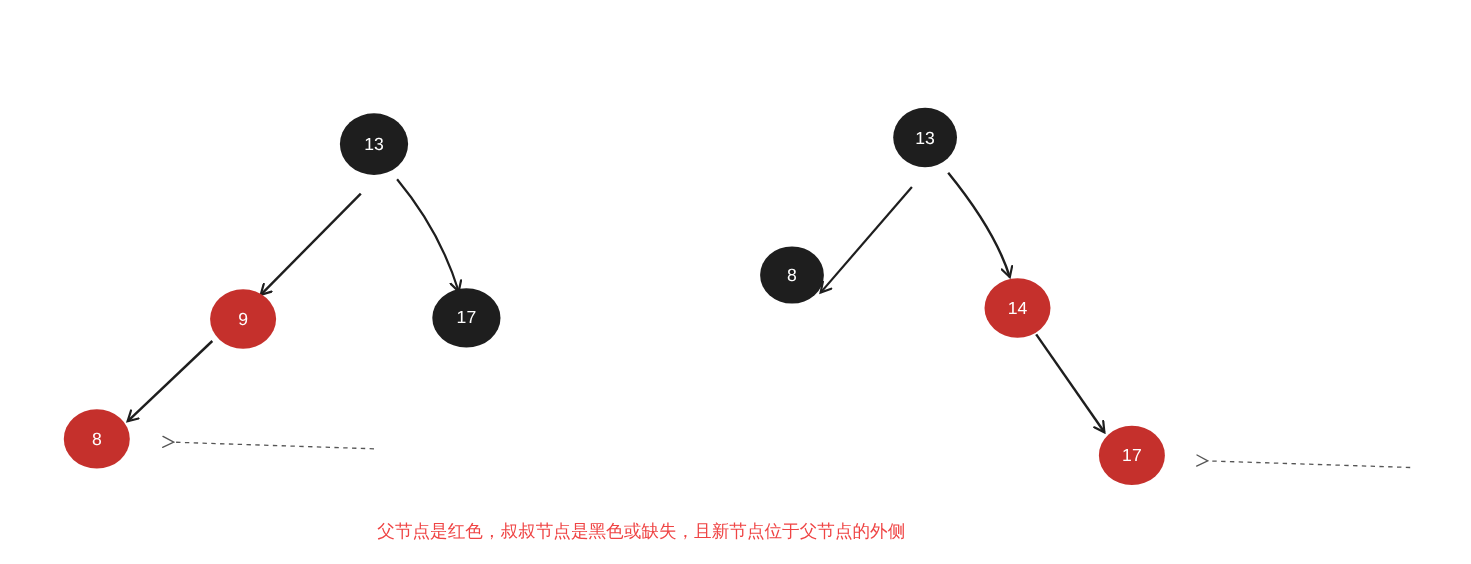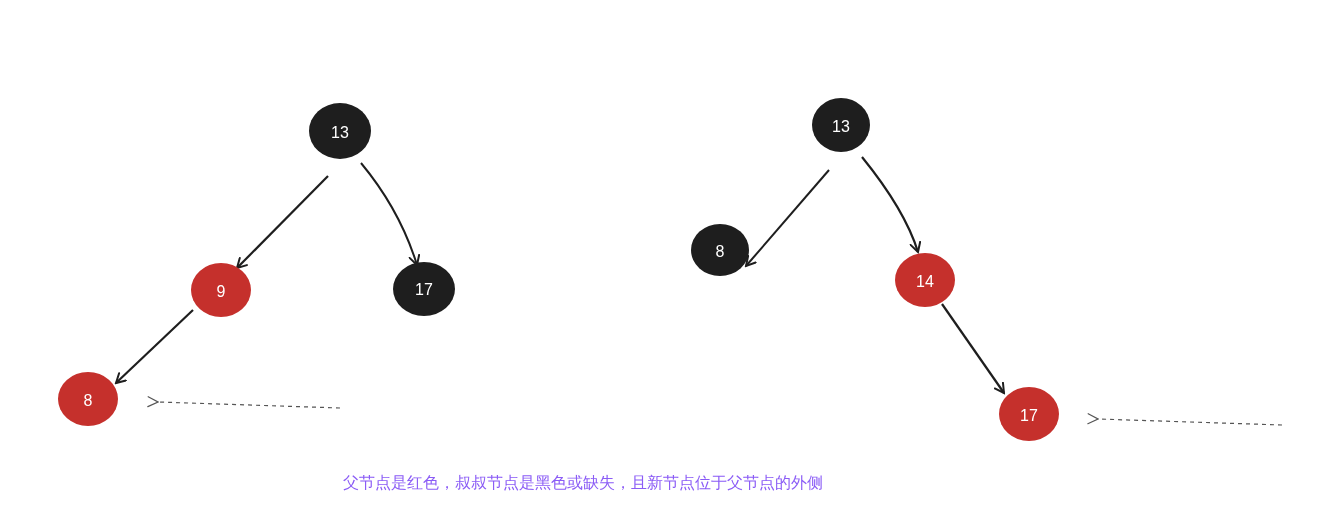--- a/index.html
+++ b/index.html
@@ -1,19 +1,19 @@
 <!DOCTYPE html>
 <html><head>
 <meta charset="utf-8">
 <style>
   html, body { margin: 0; padding: 0; background: #ffffff; }
   body { width: 1337px; height: 513px; position: relative; overflow: hidden; font-family: "Liberation Sans", sans-serif; }
   #canvas { position: absolute; left: 0; top: 0; }
   .node-label { font-family: "Liberation Sans", sans-serif; font-size: 16px; fill: #ffffff; text-anchor: middle; dominant-baseline: central; }
-  .caption { position: absolute; left: 343px; top: 473px; font-size: 16px; color: #8b5cf6; font-family: "DejaVu Sans", sans-serif; white-space: nowrap; }
+  .caption { position: absolute; left: 343px; top: 473px; font-size: 16px; color: #ef4444; font-family: "DejaVu Sans", sans-serif; white-space: nowrap; }
 </style>
 </head>
 <body>
 
 <svg id="canvas" width="1337" height="513" viewBox="0 0 1337 513">
   <defs>
     <marker id="arrow" viewBox="0 0 12 12" refX="10" refY="6" markerWidth="12" markerHeight="12" orient="auto-start-reverse" markerUnits="userSpaceOnUse">
       <path d="M1,1 L10,6 L1,11" fill="none" stroke="#1e1e1e" stroke-width="2" stroke-linecap="round"></path>
     </marker>
     <marker id="arrow-thin" viewBox="0 0 12 12" refX="1" refY="6" markerWidth="12" markerHeight="12" orient="auto" markerUnits="userSpaceOnUse">

